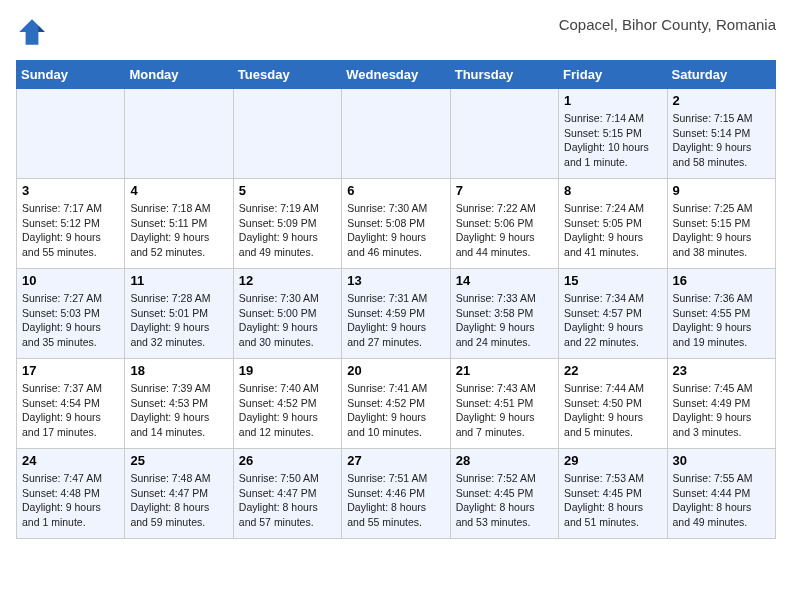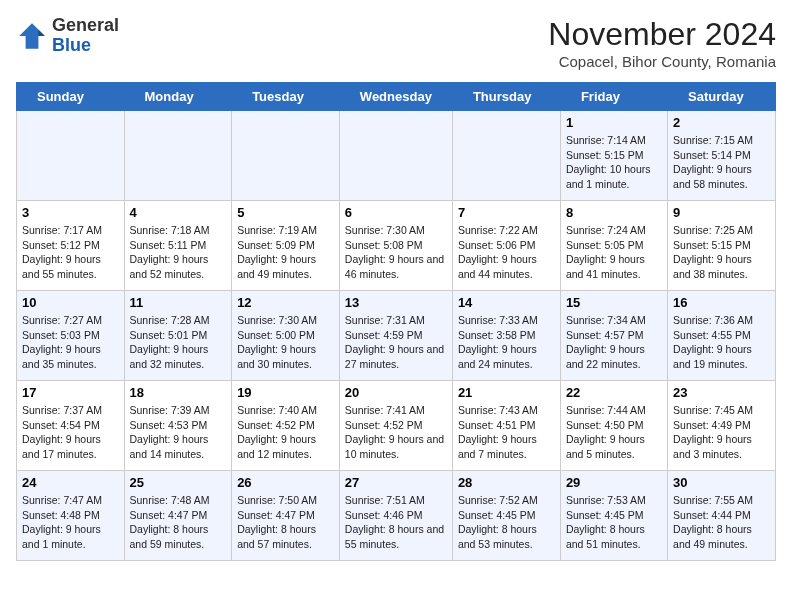--- a/index.html
+++ b/index.html
@@ -48,21 +48,21 @@
     table {
       width: 100%;
       border-collapse: collapse;
       font-size: 11px;
     }
     thead tr {
       background-color: #2d6dbf;
       color: #fff;
     }
     thead th {
-      padding: 6px 20px;
+      padding: 6px 4px;
       text-align: left;
       font-size: 13px;
       font-weight: bold;
       border: 1px solid #2d6dbf;
     }
     tbody tr {
       vertical-align: top;
     }
     tbody tr:nth-child(odd) {
       background-color: #f0f4ff;
@@ -91,27 +91,22 @@
   </style>
 </head>
 <body>
 
 <div class="header">
   <div class="logo">
     <svg class="logo-icon" viewBox="0 0 40 40">
       <polygon points="20,4 36,20 28,20 28,36 12,36 12,20 4,20" fill="#2d6dbf"></polygon>
       <polygon points="20,4 36,20 28,20 28,12" fill="#1a4a8a"></polygon>
     </svg>
-    <div class="logo-text">
-      <div class="general">General</div>
-      <div class="blue">Blue</div>
-    </div>
   </div>
   <div class="title-block">
-    <h1>November 2024</h1>
     <h2>Copacel, Bihor County, Romania</h2>
   </div>
 </div>
 
 <table>
   <thead>
     <tr>
     <th>Sunday</th>
         <th>Monday</th>
         <th>Tuesday</th>

